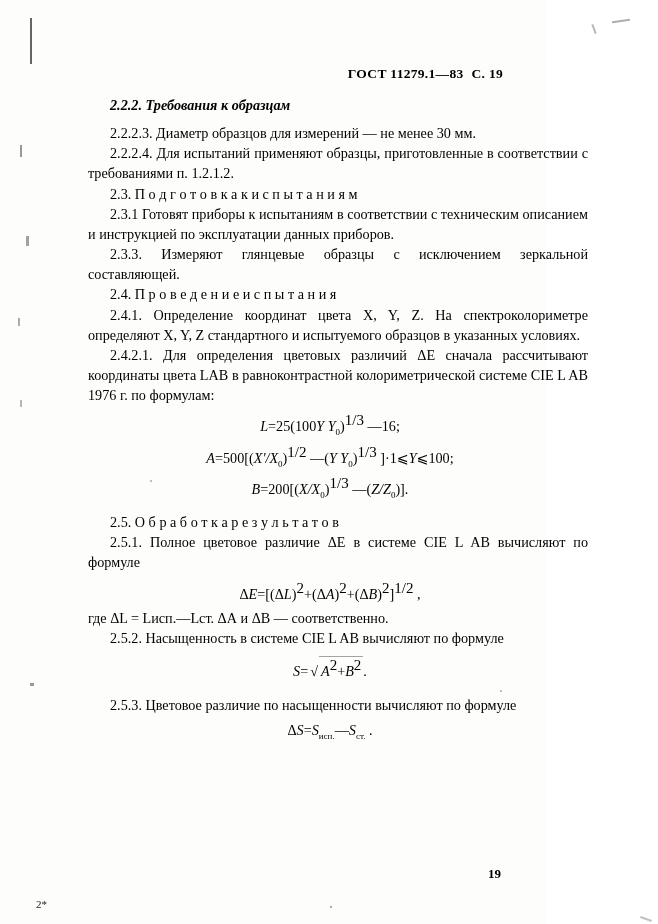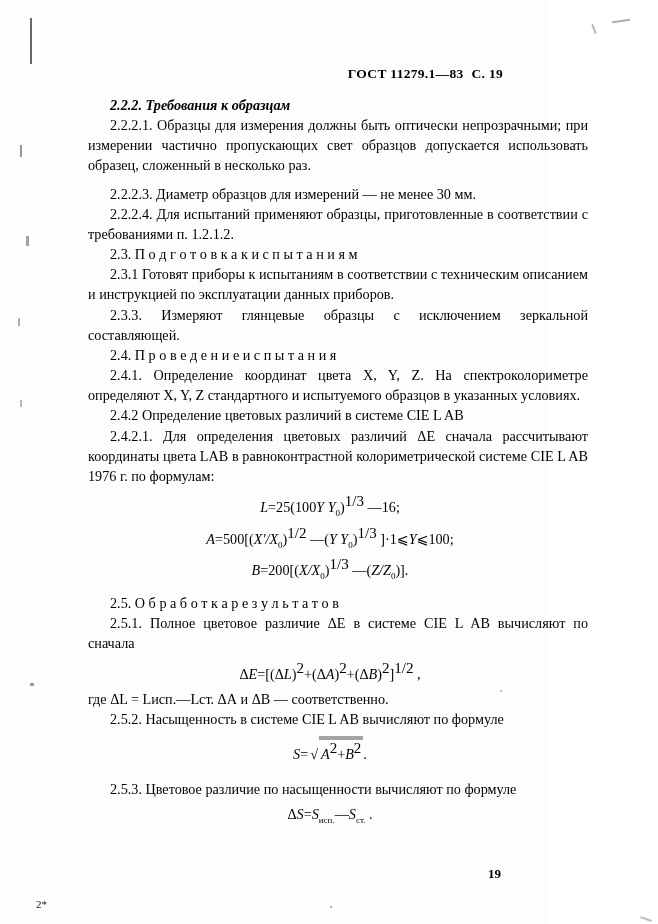--- a/index.html
+++ b/index.html
@@ -73,21 +73,21 @@
     font-size: 15px;
     vertical-align: super;
   }
   .sqrt {
     display: inline-block;
     position: relative;
     padding-left: 2px;
   }
   .sqrt .bar {
     display: inline-block;
-    border-top: 4px solid #a3a3a3;
+    border-top: 1px solid #a3a3a3;
     padding: 0 2px;
     margin-left: 1px;
   }
   .gap6 { height: 6px; }
   .gap10 { height: 10px; }
   .gap4 { height: 4px; }
   .footer-page {
     position: absolute;
     right: 46px;
     bottom: 42px;
@@ -144,46 +144,44 @@
     <span>ГОСТ 11279.1—83</span><span class="sep"></span><span>С. 19</span>
   </div>
 
   <div class="content">
 
     <p class="para it">
       <span>2.2.2.</span>
       <span>Требования к образцам</span>
     </p>
 
-    <p class="para">2.2.2.1. Образцы для измерения     должны быть оптически непрозрачными; при измерении частично   пропускающих свет образцов допускается использовать образец, сложенный в несколько раз.</p>
     <div class="gap4"></div>
     <div class="gap4"></div>
     <p class="para">2.2.2.3. Диаметр образцов для измерений — не менее 30 мм.</p>
     <p class="para">2.2.2.4. Для испытаний применяют образцы, приготовленные в соответствии с требованиями п. 1.2.1.2.</p>
     <p class="para">2.3.  П о д г о т о в к а  к  и с п ы т а н и я м</p>
     <p class="para">2.3.1  Готовят приборы к испытаниям в соответствии с техническим описанием и инструкцией по эксплуатации данных приборов.</p>
     <p class="para">2.3.3. Измеряют глянцевые образцы с исключением зеркальной составляющей.</p>
     <p class="para">2.4.  П р о в е д е н и е  и с п ы т а н и я</p>
     <p class="para">2.4.1. Определение координат цвета X, Y, Z. На спектроколориметре определяют X, Y, Z стандартного и испытуемого образцов в указанных условиях.</p>
-    <p class="para">2.4.2 Определение цветовых различий в системе CIE L AB</p>
     <p class="para">2.4.2.1. Для определения цветовых различий ΔЕ сначала рассчитывают координаты цвета LAB в равноконтрастной колориметрической системе CIE L AB 1976 г. по формулам:</p>
 
     <div class="formula">
       <span class="it">L</span>=25(100<span class="it">Y Y</span><sub>0</sub>)<sup>1/3</sup> —16;
     </div>
     <div class="formula">
       <span class="it">A</span>=500[(<span class="it">X'/X</span><sub>0</sub>)<sup>1/2</sup> —(<span class="it">Y Y</span><sub>0</sub>)<sup>1/3</sup> ]·1⩽<span class="it">Y</span>⩽100;
     </div>
     <div class="formula">
       <span class="it">B</span>=200[(<span class="it">X/X</span><sub>0</sub>)<sup>1/3</sup> —(<span class="it">Z/Z</span><sub>0</sub>)].
     </div>
 
     <div class="gap6"></div>
     <p class="para">2.5.  О б р а б о т к а  р е з у л ь т а т о в</p>
-    <p class="para">2.5.1. Полное цветовое различие ΔЕ в системе CIE L AB вычисляют по сначала</p>
+    <p class="para">2.5.1. Полное цветовое различие ΔЕ в системе CIE L AB вычисляют по формуле</p>
 
     <div class="formula">
       Δ<span class="it">E</span>=[(Δ<span class="it">L</span>)<sup>2</sup>+(Δ<span class="it">A</span>)<sup>2</sup>+(Δ<span class="it">B</span>)<sup>2</sup>]<sup>1/2</sup> ,
     </div>
 
     <p class="para" style="text-indent:0">где ΔL = Lисп.—Lст. ΔА и ΔВ — соответственно.</p>
     <p class="para">2.5.2. Насыщенность в системе CIE L AB вычисляют по формуле</p>
 
     <div class="formula">
       <span class="it">S</span>=<span class="sqrt">√<span class="bar"><span class="it">A</span><sup>2</sup>+<span class="it">B</span><sup>2</sup></span></span>.

